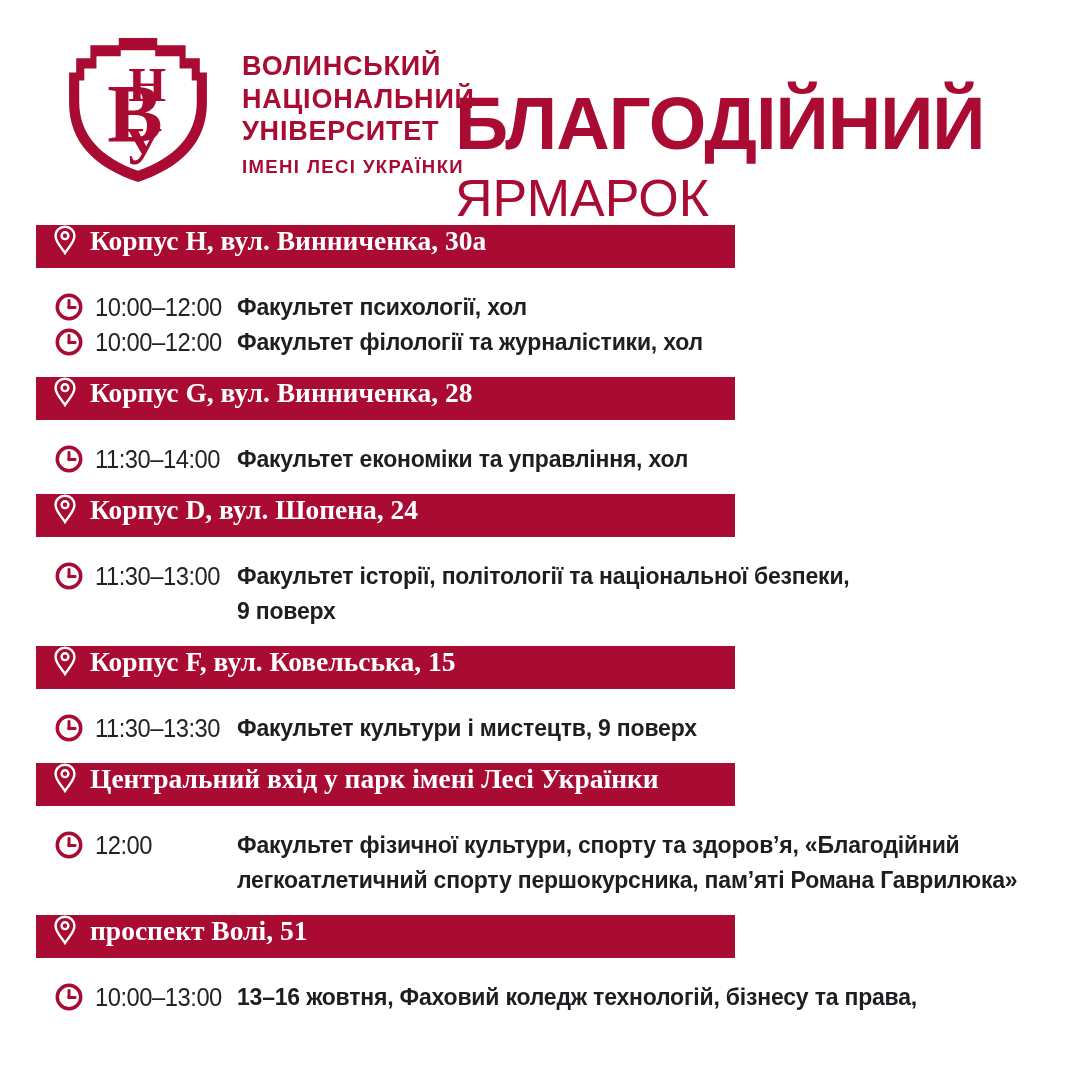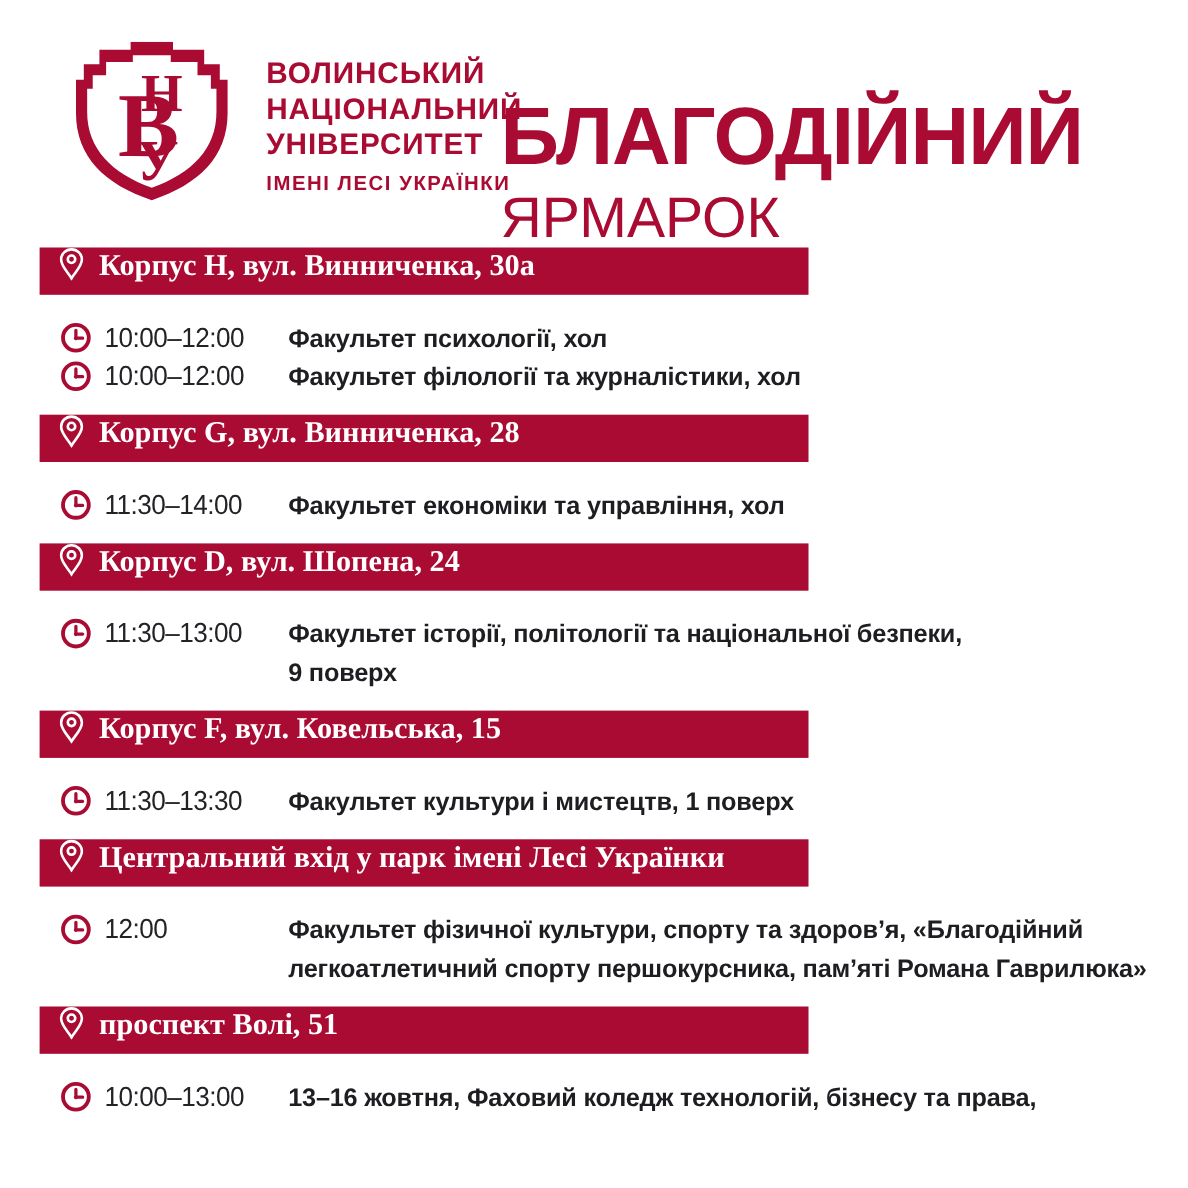--- a/index.html
+++ b/index.html
@@ -42,21 +42,21 @@
   }
   .events{padding-top:22px;}
   .event-row{display:flex;align-items:flex-start;}
   .event-row .clock{width:28px;height:28px;margin-left:19px;margin-top:3px;flex:0 0 auto;}
   .event-time{
     width:142px;margin-left:12px;font-size:25px;line-height:35px;
     color:#232327;white-space:nowrap;letter-spacing:-.5px;
     transform:scaleX(.95);transform-origin:left center;flex:0 0 auto;
   }
   .event-lines{font-weight:bold;font-size:23px;letter-spacing:-.2px;color:var(--ink);}
-  .event-line{line-height:35px;margin-left:25px;}
+  .event-line{line-height:35px;}
 </style>
 </head>
 <body>
 
 <div class="header">
   <svg class="crest" viewBox="0 0 150 143" aria-hidden="true">
     <path d="M56,0 L94,0 L94,7 L122,7 L122,20 L136,20 L136,34 L143,34 L143,64
              C143,103 117,128 75,142 C33,128 7,103 7,64 L7,34 L14,34 L14,20
              L28,20 L28,7 L56,7 Z" fill="#A90B33"></path>
     <path d="M58,12 L92,12 L92,18 L116,18 L116,30 L128,30 L128,42 L133,42 L133,63
@@ -169,21 +169,21 @@
       <span class="loc">Корпус F, вул. Ковельська, 15</span>
     </div>
     <div class="events">
   <div class="event-row">
     <svg class="clock" viewBox="0 0 32 32" aria-hidden="true">
       <circle cx="16" cy="16" r="13.4" fill="none" stroke="#A90B33" stroke-width="4"></circle>
       <path d="M16 17 V8.5 M15.5 16.5 H23" fill="none" stroke="#A90B33" stroke-width="3.4" stroke-linecap="round"></path>
     </svg>
     <span class="event-time">11:30–13:30</span>
     <div class="event-lines">
-            <div class="event-line">Факультет культури і мистецтв, 1 поверх</div>
+            <div class="event-line">Факультет культури і мистецтв, 9 поверх</div>
           </div>
   </div>
 </div>
   </section>
 
   <section class="section">
     <div class="banner">
       <svg class="pin" viewBox="0 0 24 32" aria-hidden="true">
         <path d="M12 1.5 C6.2 1.5 1.7 6 1.7 11.6 c0 6.8 7.3 13.3 10.3 18.6 3-5.3 10.3-11.8 10.3-18.6 C22.3 6 17.8 1.5 12 1.5 Z" fill="none" stroke="#ffffff" stroke-width="2.6"></path>
         <circle cx="12" cy="11.3" r="3.7" fill="none" stroke="#ffffff" stroke-width="2.6"></circle>

